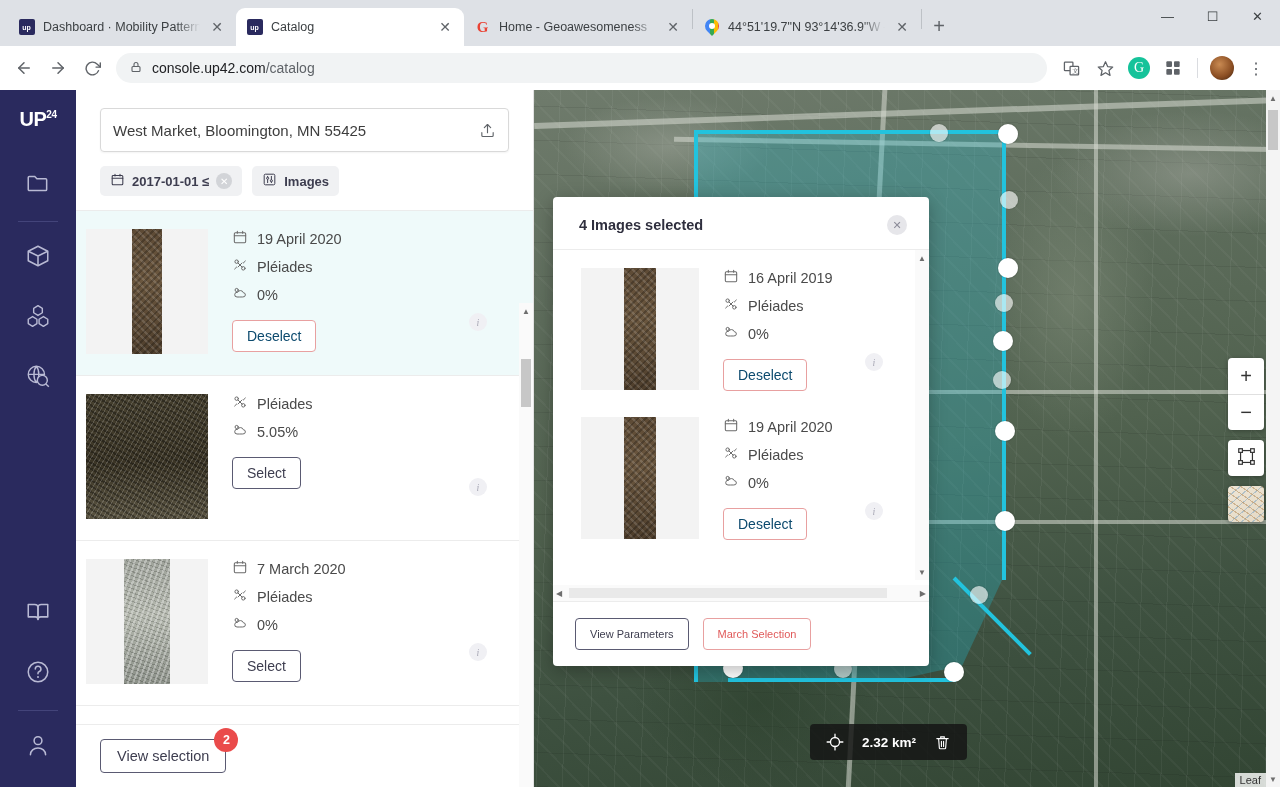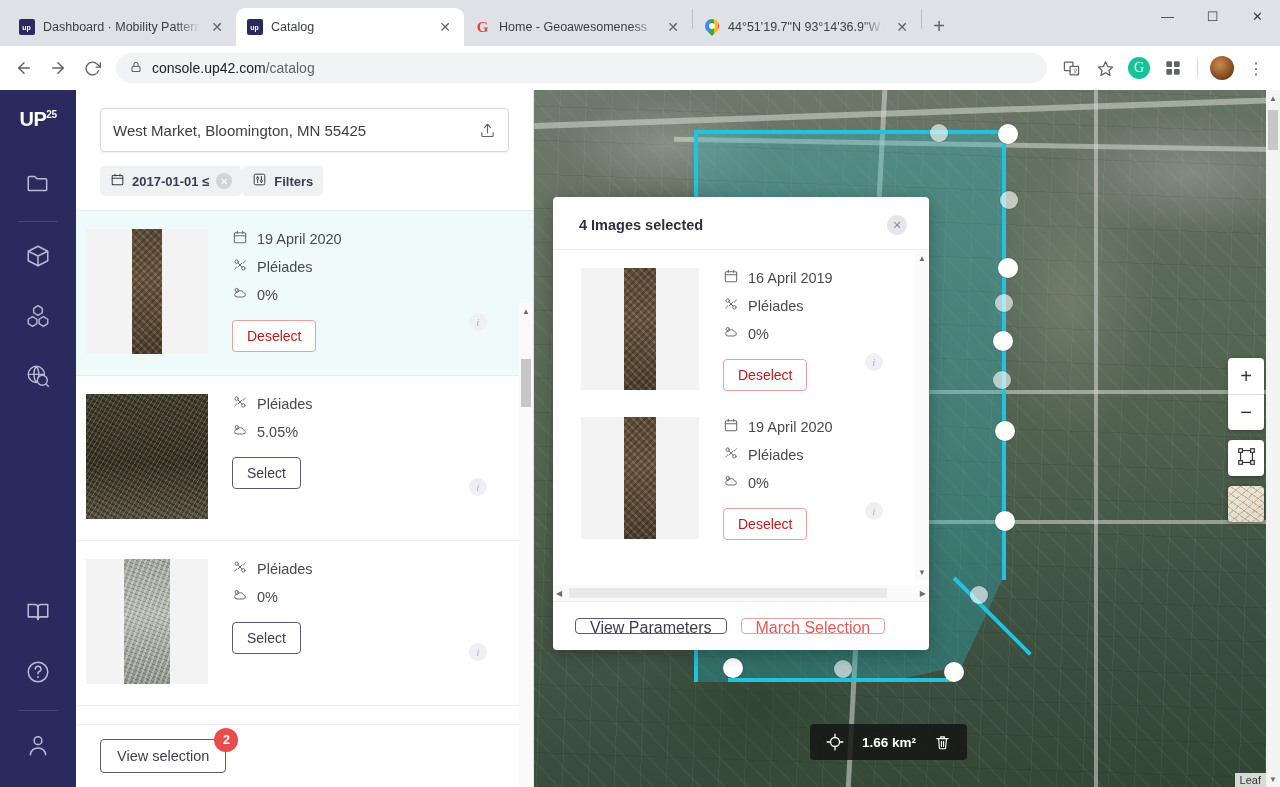--- a/index.html
+++ b/index.html
@@ -85,21 +85,21 @@
   .searchbox {
     height: 44px; border:1px solid #d9d9d9; border-radius:4px;
     display:flex; align-items:center; padding:0 12px; gap:8px;
     box-shadow: 0 1px 2px rgba(0,0,0,0.05);
   }
   .searchbox input {
     flex:1; border:none; outline:none; font-size:15px; color:#3d3d3d;
     font-family:"Liberation Sans", sans-serif;
   }
   .upload-icon { color:#5f6368; display:flex; }
-  .chips { display:flex; margin-top:14px; }
+  .chips { display:flex; gap:10px; margin-top:14px; }
   .chip {
     background:#f0f1f3; border-radius:5px; height:30px; display:flex;
     align-items:center; gap:7px; padding:0 10px; font-size:13px;
     font-weight:bold; color:#3d3d4f;
   }
   .chip .x {
     width:16px;height:16px;border-radius:50%;background:#d2d4d8;color:#fff;
     display:flex;align-items:center;justify-content:center;font-size:10px; font-weight:normal;
   }
 
@@ -130,21 +130,21 @@
       linear-gradient(180deg,#9ea29a,#b4b8ae 45%,#8b9088); }
 
   .meta { margin-left:24px; flex:1; }
   .meta-row { display:flex; align-items:center; gap:9px; font-size:14.5px; color:#4a4a4a; margin-bottom:9px; }
   .meta-row svg { flex:0 0 16px; }
   .btn {
     margin-top:7px; height:32px; border:1px solid #5a5a72; background:#fff;
     border-radius:4px; font-size:14px; color:#3d3d4f; padding:0 14px;
     font-family:"Liberation Sans", sans-serif; cursor:pointer;
   }
-  .btn.deselect { border-color:#e8a0a0; color:#b91c1c; }
+  .btn.deselect { border-color:#e8a0a0; color:#0c4a6e; }
   .info-dot {
     position:absolute; right:46px; bottom:44px; width:18px;height:18px;border-radius:50%;
     background:#f0f0f4; color:#a9a9b6; font-size:10px; display:flex;
     align-items:center; justify-content:center; font-family:"Liberation Serif",serif; font-style:italic;
   }
 
   .panel-scrollbar { position:absolute; right:0; top:213px; width:14px; height:497px; background:#fafafa; }
   .panel-scrollbar .up, .panel-scrollbar .down {
     height:16px; display:flex; align-items:center; justify-content:center; color:#6e6e6e; font-size:8px;
   }
@@ -239,21 +239,21 @@
   .m-info {
     position:absolute; right:46px; bottom:28px; width:18px;height:18px;border-radius:50%;
     background:#f0f0f4;color:#a9a9b6;font-size:10px;display:flex;align-items:center;justify-content:center;
     font-family:"Liberation Serif",serif; font-style:italic;
   }
   .m-scroll-v { position:absolute; right:0; top:0; width:14px; height:330px; background:#fafafa; }
   .m-scroll-v .arr { height:16px;display:flex;align-items:center;justify-content:center;color:#6e6e6e;font-size:8px; }
   .m-scroll-h { position:absolute; left:0; bottom:0; height:16px; width:376px; background:#fafafa; display:flex; align-items:center; justify-content:space-between; padding:0 3px; color:#6e6e6e; font-size:8px; }
   .m-scroll-h .htrack { position:absolute; left:16px; top:3px; width:318px; height:10px; background:#e9e9e9; }
   .modal-foot { border-top:1px solid #ececec; padding:16px 22px; display:flex; gap:14px; }
-  .btn-m { height:16px; padding:0 14px; font-size:16px; border-radius:4px; background:#fff; border:1px solid #5a5a72; color:#3d3d4f; font-family:"Liberation Sans",sans-serif; cursor:pointer; }
+  .btn-m { height:32px; padding:0 14px; font-size:11px; border-radius:4px; background:#fff; border:1px solid #5a5a72; color:#3d3d4f; font-family:"Liberation Sans",sans-serif; cursor:pointer; }
   .btn-m.danger { border-color:#e8a0a0; color:#e05a5a; }
 </style>
 </head>
 <body>
 
 <div class="browser">
 
   <div class="titlebar">
     <div class="tabstrip">
 
@@ -360,21 +360,21 @@
       <div class="tb-btn">
           <span class="avatar"></span>
         </div>
       <div class="tb-btn">⋮</div>
     </div>
   </div>
 
   <div class="app">
 
     <div class="navrail">
-      <div class="logo"><span>UP</span><sup>25</sup></div>
+      <div class="logo"><span>UP</span><sup>24</sup></div>
 
       <div class="navicon">
         <span>
           <svg width="26" height="26" viewBox="0 0 24 24" fill="none" stroke="currentColor" stroke-width="1.4">
               <path d="M3 7a1 1 0 0 1 1-1h5l2 2h8a1 1 0 0 1 1 1v9a1 1 0 0 1-1 1H4a1 1 0 0 1-1-1z"></path>
             </svg>
         </span>
       </div>
       <div class="navdiv"></div>
 
@@ -467,21 +467,21 @@
           </div>
           <div class="chip">
             <span>
               <svg width="15" height="15" viewBox="0 0 24 24" fill="none" stroke="currentColor" stroke-width="1.6">
                   <rect x="3.5" y="3.5" width="17" height="17" rx="2"></rect>
                   <path d="M9 7v10M15 7v10" stroke-linecap="round"></path>
                   <circle cx="9" cy="10" r="1.7" fill="#f0f1f3"></circle>
                   <circle cx="15" cy="14" r="1.7" fill="#f0f1f3"></circle>
                 </svg>
             </span>
-            <span>Filters</span>
+            <span>Images</span>
           </div>
         </div>
       </div>
 
       <div class="results">
 
         <div class="result selected">
           <div class="thumb-wrap">
               <div class="thumb narrow t-brown"></div>
             </div>
@@ -536,20 +536,27 @@
             <button class="btn">Select</button>
           </div>
           <div class="info-dot">i</div>
         </div>
 
         <div class="result">
           <div class="thumb-wrap">
               <div class="thumb narrow t-gray" style="width:46px;"></div>
             </div>
           <div class="meta">
+            <div class="meta-row">
+              <span><svg width="16" height="16" viewBox="0 0 24 24" fill="none" stroke="#6b6b6b" stroke-width="1.6" stroke-linecap="round">
+                    <rect x="3.5" y="5.5" width="17" height="15" rx="1.6"></rect>
+                    <path d="M3.5 10h17M8 3.5v3M16 3.5v3"></path>
+                  </svg></span>
+              <span>7 March 2020</span>
+            </div>
             <div class="meta-row">
               <span><svg width="16" height="16" viewBox="0 0 24 24" fill="none" stroke="#6b6b6b" stroke-width="1.5" stroke-linecap="round">
                     <circle cx="7" cy="7" r="2.6"></circle>
                     <circle cx="17" cy="17" r="2.6"></circle>
                     <path d="M9 9 15 15M9 15 15 9M4 18l3-3M20 6l-3 3"></path>
                   </svg></span>
               <span>Pléiades</span>
             </div>
             <div class="meta-row">
               <span><svg width="16" height="16" viewBox="0 0 24 24" fill="none" stroke="#6b6b6b" stroke-width="1.5" stroke-linecap="round">
@@ -626,21 +633,21 @@
       </div>
       <div class="layerctl"></div>
 
       <div class="measure">
         <span class="ic">
           <svg width="18" height="18" viewBox="0 0 24 24" fill="none" stroke="#fff" stroke-width="1.7">
               <circle cx="12" cy="12" r="6"></circle>
               <path d="M12 1.5v4.5M12 18v4.5M1.5 12H6M18 12h4.5" stroke-linecap="round"></path>
             </svg>
         </span>
-        <span>1.66 km²</span>
+        <span>2.32 km²</span>
         <span class="ic">
           <svg width="17" height="17" viewBox="0 0 24 24" fill="none" stroke="#fff" stroke-width="1.6" stroke-linecap="round">
               <path d="M4 6.5h16M9.5 6.5V4h5v2.5"></path>
               <path d="M6.5 6.5 7.6 20a1 1 0 0 0 1 .9h6.8a1 1 0 0 0 1-.9L17.5 6.5"></path>
               <path d="M10.5 10.5v7M13.5 10.5v7"></path>
             </svg>
         </span>
       </div>
 
       <div class="map-scroll-v">

